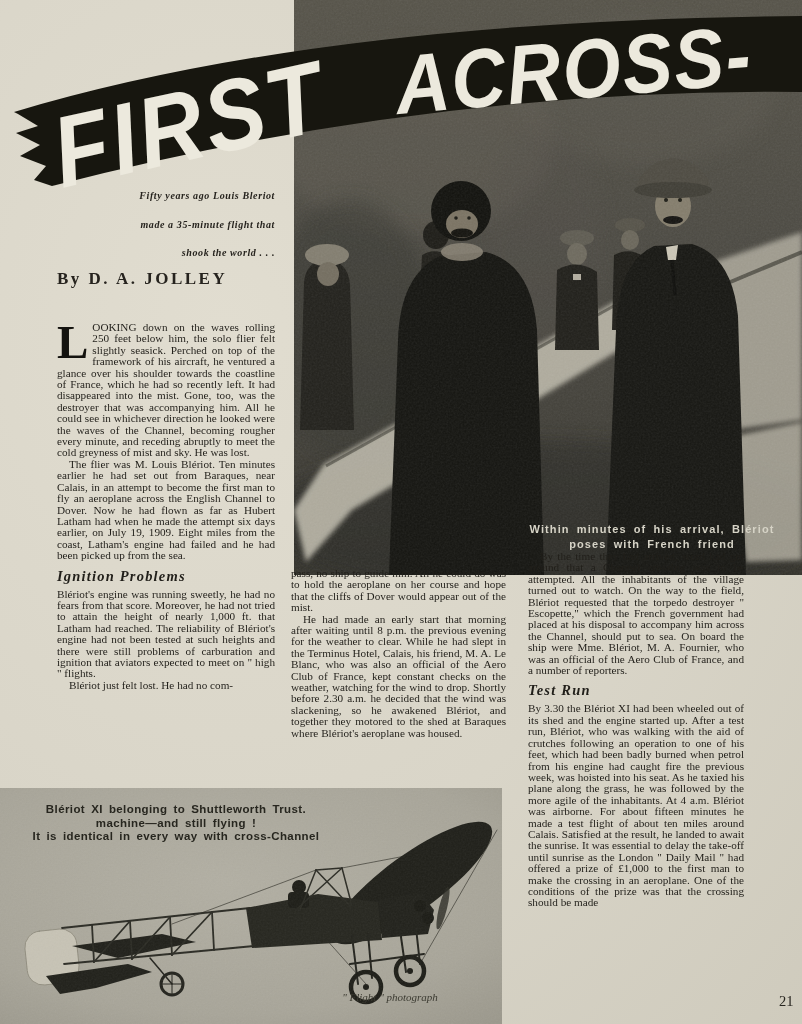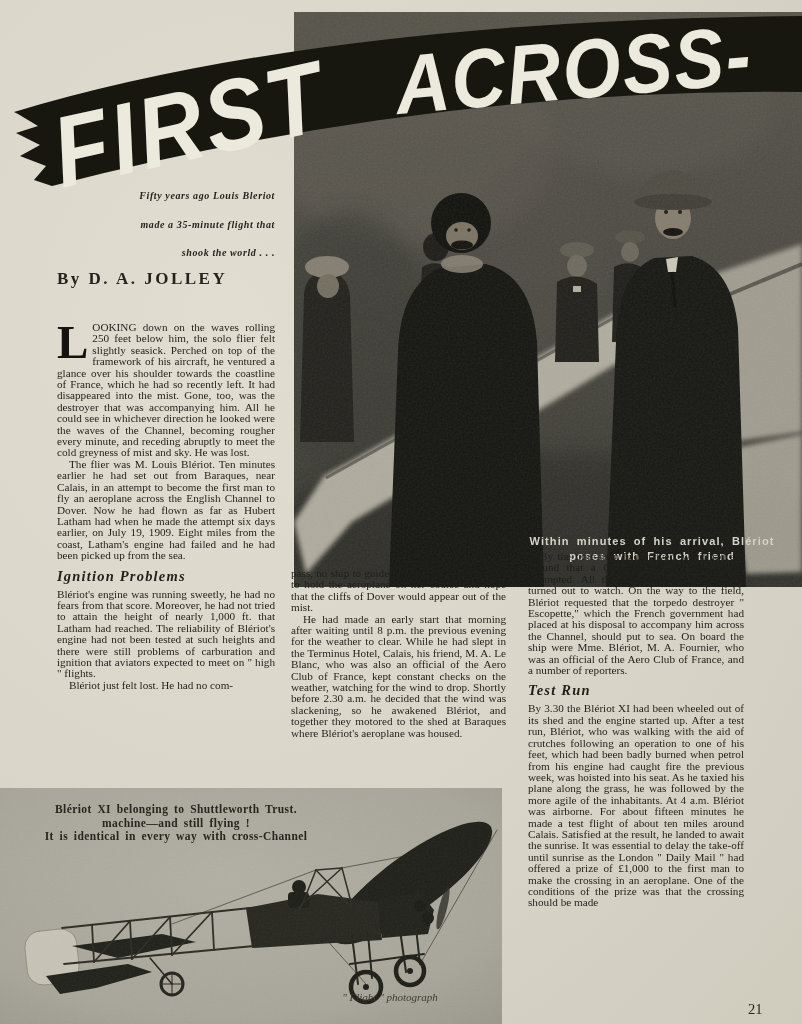--- a/index.html
+++ b/index.html
@@ -1,20 +1,20 @@
 <!DOCTYPE html>
 <html><head>
 <meta charset="utf-8">
 <style>
   html,body{margin:0;padding:0;background:#777;}
   .page{position:relative;width:802px;height:1024px;overflow:hidden;
         background:radial-gradient(ellipse at 28% 32%, #e1ddd0 0%, #d9d5c8 55%, #cfcbbd 100%);
         font-family:"Liberation Serif", serif;color:#211f1b;}
   
-  .photo-top{position:absolute;left:294px;top:12px;width:508px;height:408px;z-index:1;background:#47453f;}
+  .photo-top{position:absolute;left:294px;top:0;width:508px;height:408px;z-index:1;background:#47453f;}
   .photo-top svg{display:block;}
   .pt-caption{position:absolute;left:212px;top:522px;width:292px;text-align:center;
       font-family:"Liberation Sans", sans-serif;font-weight:bold;font-size:11px;line-height:14.5px;
       letter-spacing:1.1px;word-spacing:3px;color:#d6d3c6;}
   
   .banner{position:absolute;left:0;top:0;z-index:3;pointer-events:none;}
   .banner text{font-family:"Liberation Sans", sans-serif;font-weight:bold;font-style:italic;fill:#ece9dd;}
   
   .intro{position:absolute;left:57px;top:182px;width:218px;z-index:2;text-align:right;
       font-weight:bold;font-style:italic;font-size:10px;line-height:28.5px;letter-spacing:.6px;color:#26231e;}
@@ -27,25 +27,25 @@
   .col p.noindent{text-indent:0;}
   .col h3{margin:7px 0 5px 0;text-align:left;font-size:14.5px;line-height:15px;
       font-weight:bold;font-style:italic;letter-spacing:1.2px;color:#211f1a;}
   .col1{left:57px;top:322px;width:218px;}
   .col2{left:291px;top:568px;width:215px;}
   .col3{left:528px;top:551px;width:216px;}
   .dropcap{float:left;font-weight:bold;font-size:47px;line-height:36px;padding:2px 4px 0 0;color:#14130f;}
   
   .photo-bottom{position:absolute;left:0;top:788px;width:502px;height:236px;z-index:1;background:#a9a69b;}
   .pb-caption{position:absolute;left:28px;top:15px;width:296px;text-align:center;
-      font-family:Liberation Serif, serif;font-weight:bold;font-size:11.5px;line-height:13.5px;
+      font-family:Liberation Sans, sans-serif;font-weight:bold;font-size:11.5px;line-height:13.5px;
       letter-spacing:.4px;word-spacing:2.5px;color:#27261f;}
   .pb-credit{position:absolute;left:290px;top:203px;width:200px;text-align:center;
       font-style:italic;font-size:11px;color:#3c3b32;}
-  .pagenum{position:absolute;left:748px;top:993px;z-index:2;font-size:14.5px;color:#27251f;margin-top:8px;}
+  .pagenum{position:absolute;left:779px;top:993px;z-index:2;font-size:14.5px;color:#27251f;}
 </style>
 </head>
 <body>
 
 <div class="page">
 
   <div class="photo-top">
     <svg width="508" height="575" viewBox="0 0 508 575">
       <defs>
         <linearGradient id="ptbg" x1="0" y1="0" x2="0" y2="1">

